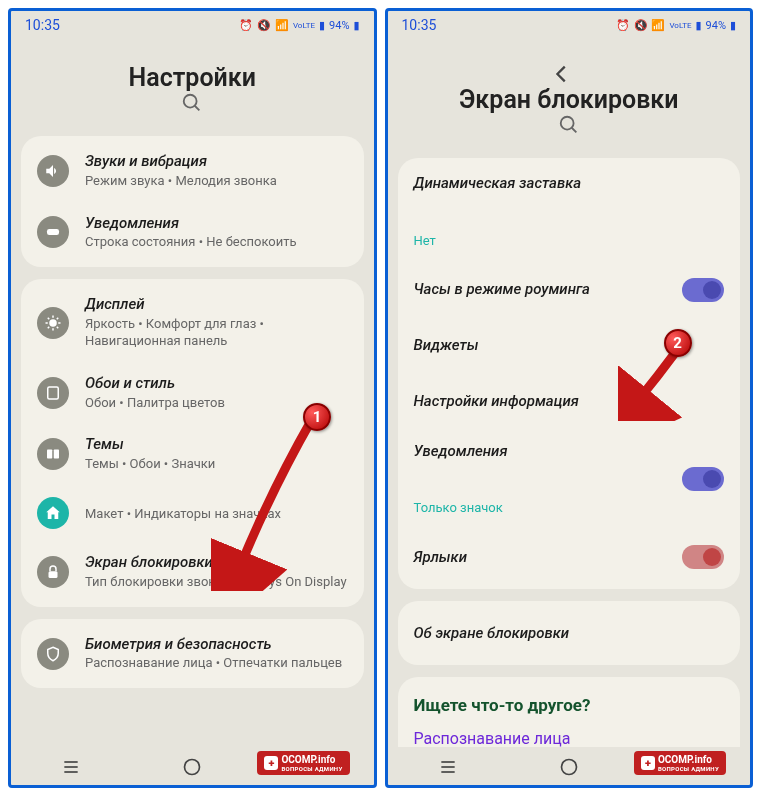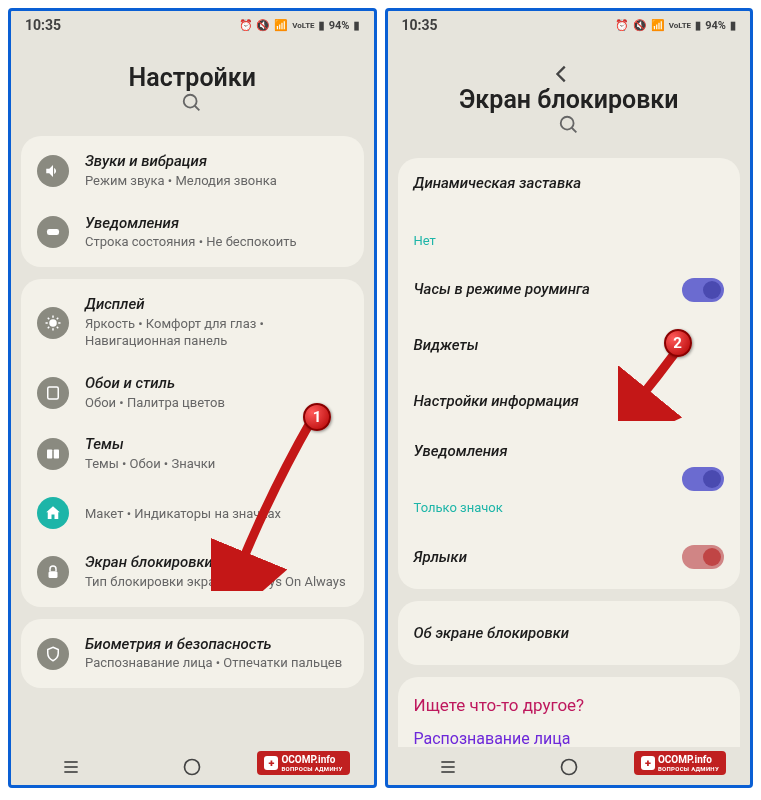--- a/index.html
+++ b/index.html
@@ -22,22 +22,22 @@
   height: 780px;
   display: flex;
   flex-direction: column;
   overflow: hidden;
 }
 .status-bar {
   display: flex;
   justify-content: space-between;
   padding: 6px 14px 4px;
   font-size: 14px;
-  color: #404040;
-  font-weight: 700;
+  color: #1d4ed8;
+  font-weight: 400;
 }
 .status-icons {
   display: flex;
   align-items: center;
   gap: 4px;
   font-size: 11px;
 }
 .header {
   display: flex;
   align-items: center;
@@ -125,22 +125,22 @@
   border-radius: 50%;
   background: #fff;
   top: 3px;
 }
 .toggle.on { background: #6b6bd0; }
 .toggle.on::after { right: 3px; background: #4a4ab0; }
 .toggle.on-red { background: #d08585; }
 .toggle.on-red::after { right: 3px; background: #c04545; }
 .section-title {
   font-size: 17px;
-  font-weight: 400;
-  color: #be185d;
+  font-weight: 700;
+  color: #14532d;
   padding: 14px 16px 6px;
 }
 .link-row {
   padding: 8px 16px;
 }
 .link-text {
   font-size: 16px;
   color: #6d28d9;
 }
 .nav-bar {
@@ -307,21 +307,21 @@
             </div>
             <div class="row">
               <div class="row-icon">
                 <svg viewBox="0 0 24 24" fill="currentColor">
                   <rect x="6" y="11" width="12" height="9" rx="2"></rect>
                   <path d="M8 11V8a4 4 0 018 0v3" fill="none" stroke="currentColor" stroke-width="2"></path>
                 </svg>
               </div>
               <div class="row-text">
                 <div class="row-title">Экран блокировки</div>
-                <div class="row-sub">Тип блокировки экрана • Always On Always</div>
+                <div class="row-sub">Тип блокировки звонка • Always On Display</div>
               </div>
             </div>
           </div>
           <div class="card">
             <div class="row">
               <div class="row-icon">
                 <svg viewBox="0 0 24 24" fill="none" stroke="currentColor" stroke-width="2">
                   <path d="M12 3l7 3v5c0 5-3 8-7 10-4-2-7-5-7-10V6l7-3z"></path>
                 </svg>
               </div>

